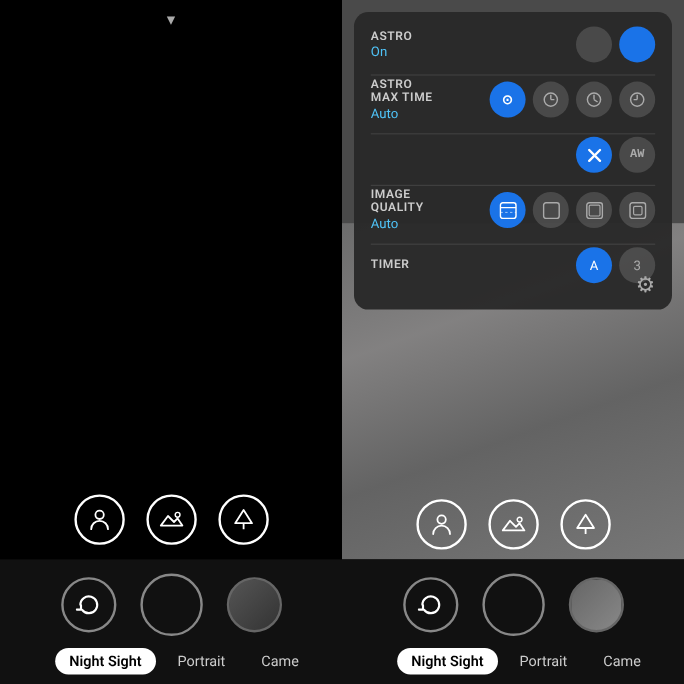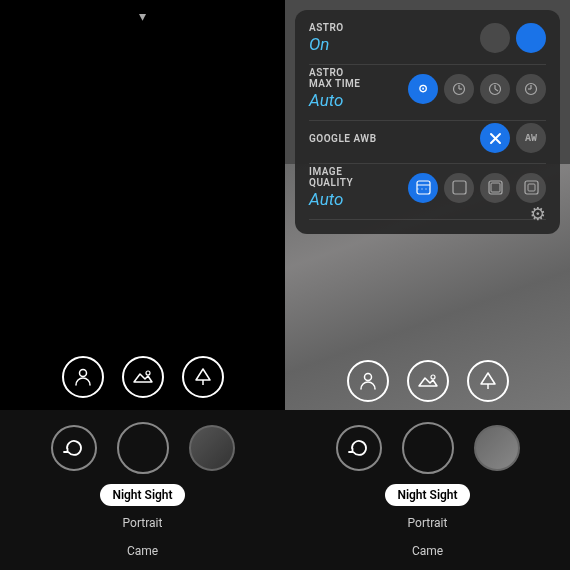--- a/index.html
+++ b/index.html
@@ -94,24 +94,23 @@
       height: 46px;
       border-radius: 50%;
       overflow: hidden;
       border: 2px solid #666;
       background: #555;
     }
 
     .mode-tabs-row {
       display: flex;
       align-items: center;
-      justify-content: space-between;
+      justify-content: flex-end;
       gap: 6px;
       padding: 0 24px;
-      flex-direction: column;
     }
 
     .mode-tab {
       color: #fff;
       font-size: 12px;
       padding: 4px 12px;
       border-radius: 20px;
       white-space: nowrap;
     }
 
@@ -179,23 +178,22 @@
     .setting-label {
       color: #ccc;
       font-size: 10px;
       font-weight: 600;
       letter-spacing: 0.5px;
       text-transform: uppercase;
     }
 
     .setting-value {
       color: #4fc3f7;
-      font-size: 17px;
+      font-size: 11px;
       margin-top: 1px;
-      font-style: italic;
     }
 
     .setting-options {
       display: flex;
       gap: 6px;
       align-items: center;
     }
 
     .opt-btn {
       width: 30px;
@@ -361,21 +359,20 @@
                 <line x1="7" y1="7" x2="4" y2="7" stroke="#aaa" stroke-width="1.2"></line>
               </svg>
           </div>
         </div>
       </div>
 
       <div class="divider-row"></div>
 
       <div class="setting-row">
         <div class="setting-info">
-          <div class="setting-label">GOOGLE AWB</div>
         </div>
         <div class="setting-options">
           <div class="opt-btn active-blue">
             <svg width="15" height="15" viewBox="0 0 15 15">
               <line x1="3" y1="3" x2="12" y2="12" stroke="#fff" stroke-width="2" stroke-linecap="round"></line>
               <line x1="12" y1="3" x2="3" y2="12" stroke="#fff" stroke-width="2" stroke-linecap="round"></line>
             </svg>
           </div>
           <div class="opt-btn">
             <span style="color:#aaa;font-size:10px;font-weight:bold;font-family:Liberation Mono, monospace;">AW</span>
@@ -413,20 +410,34 @@
             <svg width="15" height="15" viewBox="0 0 15 15">
                 <rect x="1" y="1" width="13" height="13" rx="2" stroke="#aaa" stroke-width="1.2" fill="none"></rect>
                 <rect x="4" y="4" width="7" height="7" rx="1" stroke="#aaa" stroke-width="1" fill="none"></rect>
               </svg>
           </div>
         </div>
       </div>
 
       <div class="divider-row"></div>
 
+      <div class="setting-row">
+        <div class="setting-info">
+          <div class="setting-label">TIMER</div>
+          <div class="setting-value"></div>
+        </div>
+        <div class="setting-options">
+          <div class="opt-btn active-blue">
+            <span style="color:#fff;font-size:11px;">A</span>
+          </div>
+          <div class="opt-btn">
+            <span style="color:#aaa;font-size:11px;">3</span>
+          </div>
+        </div>
+      </div>
 
       <div class="gear-btn">⚙</div>
     </div>
 
     <div class="right-mode-icons">
       <div class="mode-icon-circle">
         <svg width="22" height="22" viewBox="0 0 22 22">
           <circle cx="11" cy="7" r="3.5" stroke="#fff" stroke-width="1.5" fill="none"></circle>
           <path d="M4 19c0-3.866 3.134-7 7-7h0c3.866 0 7 3.134 7 7" stroke="#fff" stroke-width="1.5" fill="none" stroke-linecap="round"></path>
         </svg>

